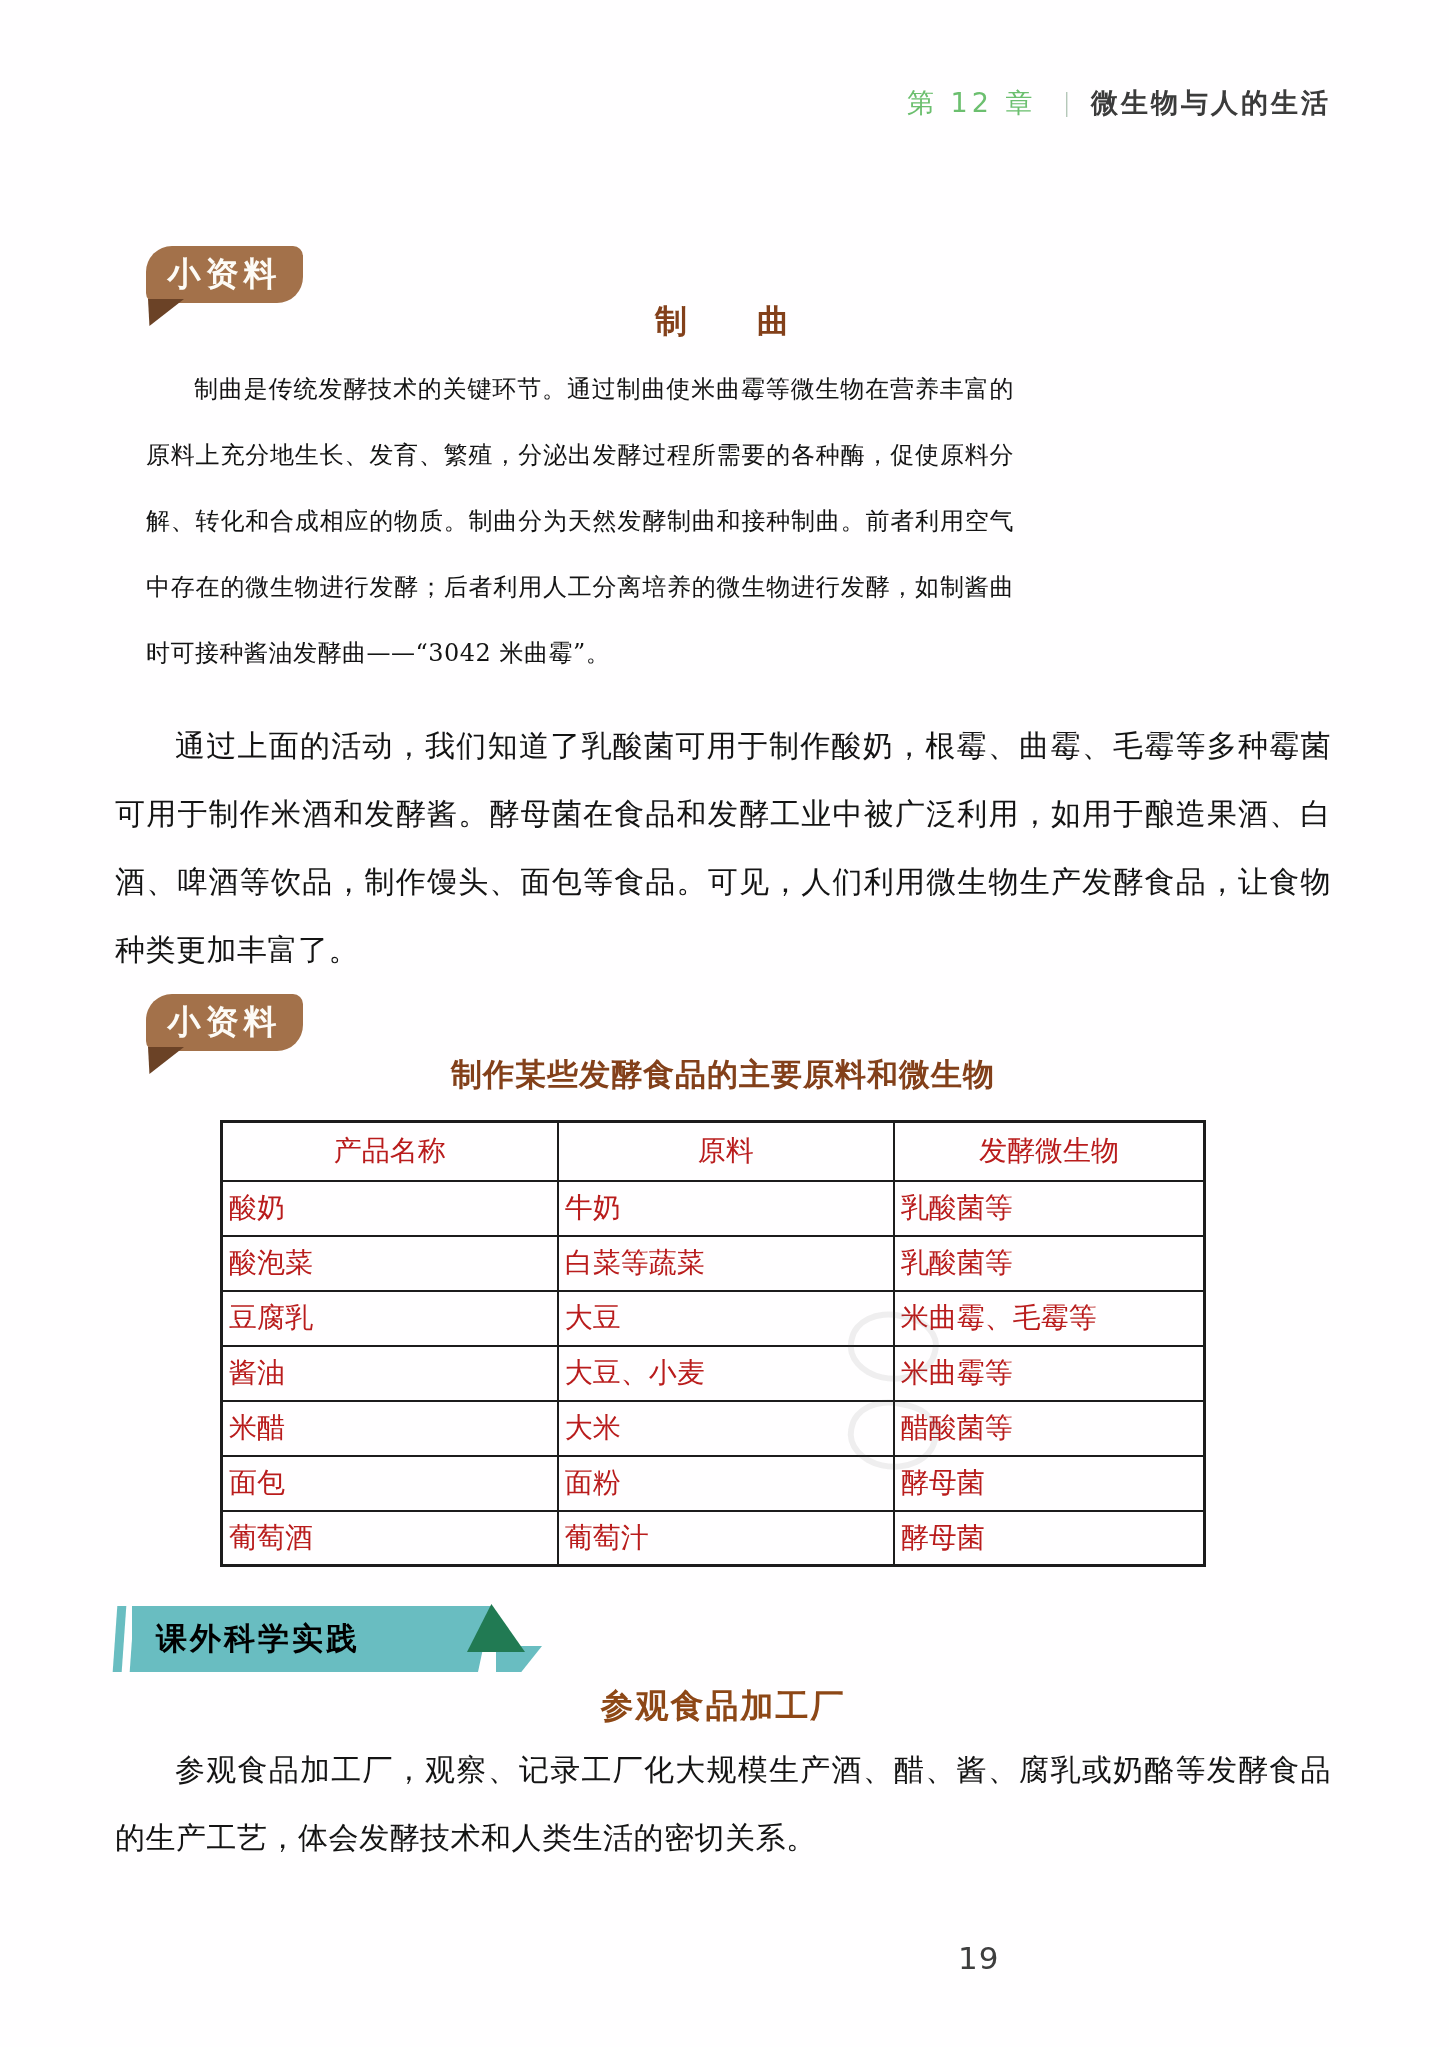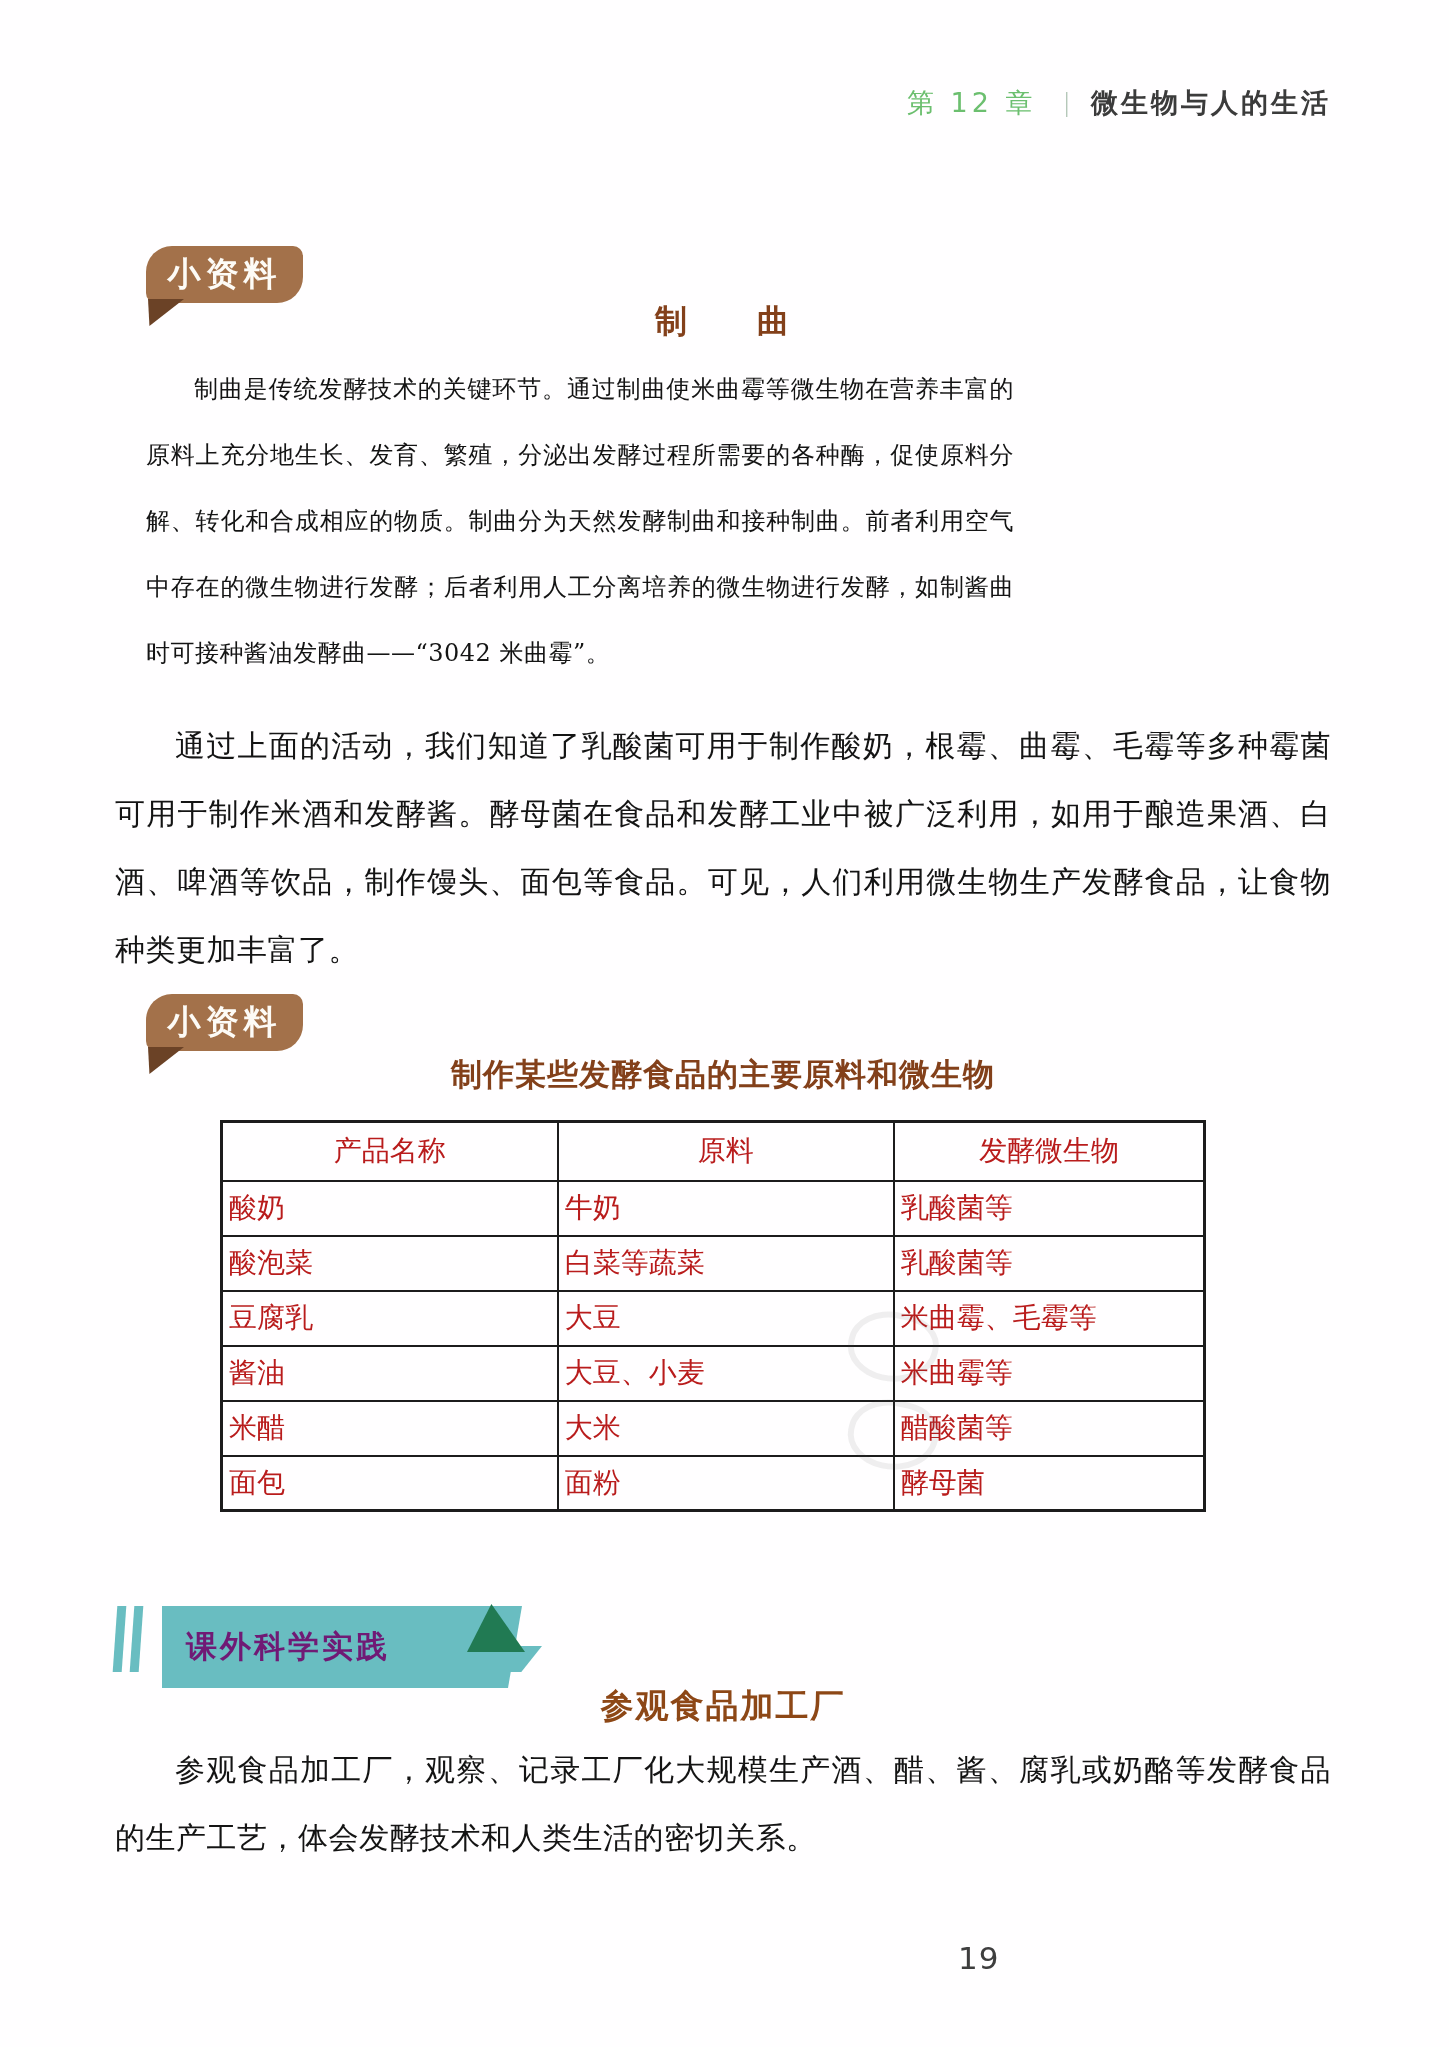--- a/index.html
+++ b/index.html
@@ -77,25 +77,25 @@
   .col-a { width: 34.2%; } .col-b { width: 34.2%; } .col-c { width: 31.6%; }
 
   
   .practice-banner { position: absolute; left: 115px; top: 1606px; width: 470px; height: 66px; }
   .stripe {
     position: absolute; top: 0; width: 9px; height: 66px;
     background: #69bdc1; transform: skewX(-4deg);
   }
   #stripe1 { left: 0; } #stripe2 { left: 17px; }
   .banner-main {
-    position: absolute; left: 47px; top: 0; width: 360px; height: 82px;
+    position: absolute; left: 17px; top: 0; width: 360px; height: 66px;
     background: #69bdc1;
     clip-path: polygon(0 0, 100% 0, calc(100% - 14px) 100%, 0 100%);
     display: flex; align-items: center; padding-left: 24px;
-    color: #701a75; font-family: "DejaVu Sans", "Liberation Sans", sans-serif;
+    color: #000000; font-family: "DejaVu Sans", "Liberation Sans", sans-serif;
     font-weight: bold; font-size: 31px; letter-spacing: 3px;
   }
   .banner-triangle {
     position: absolute; left: 352px; top: -2px; width: 58px; height: 48px;
     background: #217a53;
     clip-path: polygon(42% 0, 100% 100%, 0 100%);
   }
   .banner-foot {
     position: absolute; left: 381px; top: 40px; width: 46px; height: 26px;
     background: #69bdc1;
@@ -170,20 +170,25 @@
         <td>米曲霉等</td>
       </tr>
       <tr>
         <td>米醋</td>
         <td>大米</td>
         <td>醋酸菌等</td>
       </tr>
       <tr>
         <td>面包</td>
         <td>面粉</td>
+        <td>酵母菌</td>
+      </tr>
+      <tr>
+        <td>葡萄酒</td>
+        <td>葡萄汁</td>
         <td>酵母菌</td>
       </tr>
     </tbody>
   </table>
 
   <div class="practice-banner">
     <div class="stripe" id="stripe1"></div>
     <div class="stripe" id="stripe2"></div>
     <div class="banner-main">课外科学实践</div>
     <div class="banner-foot"></div>

